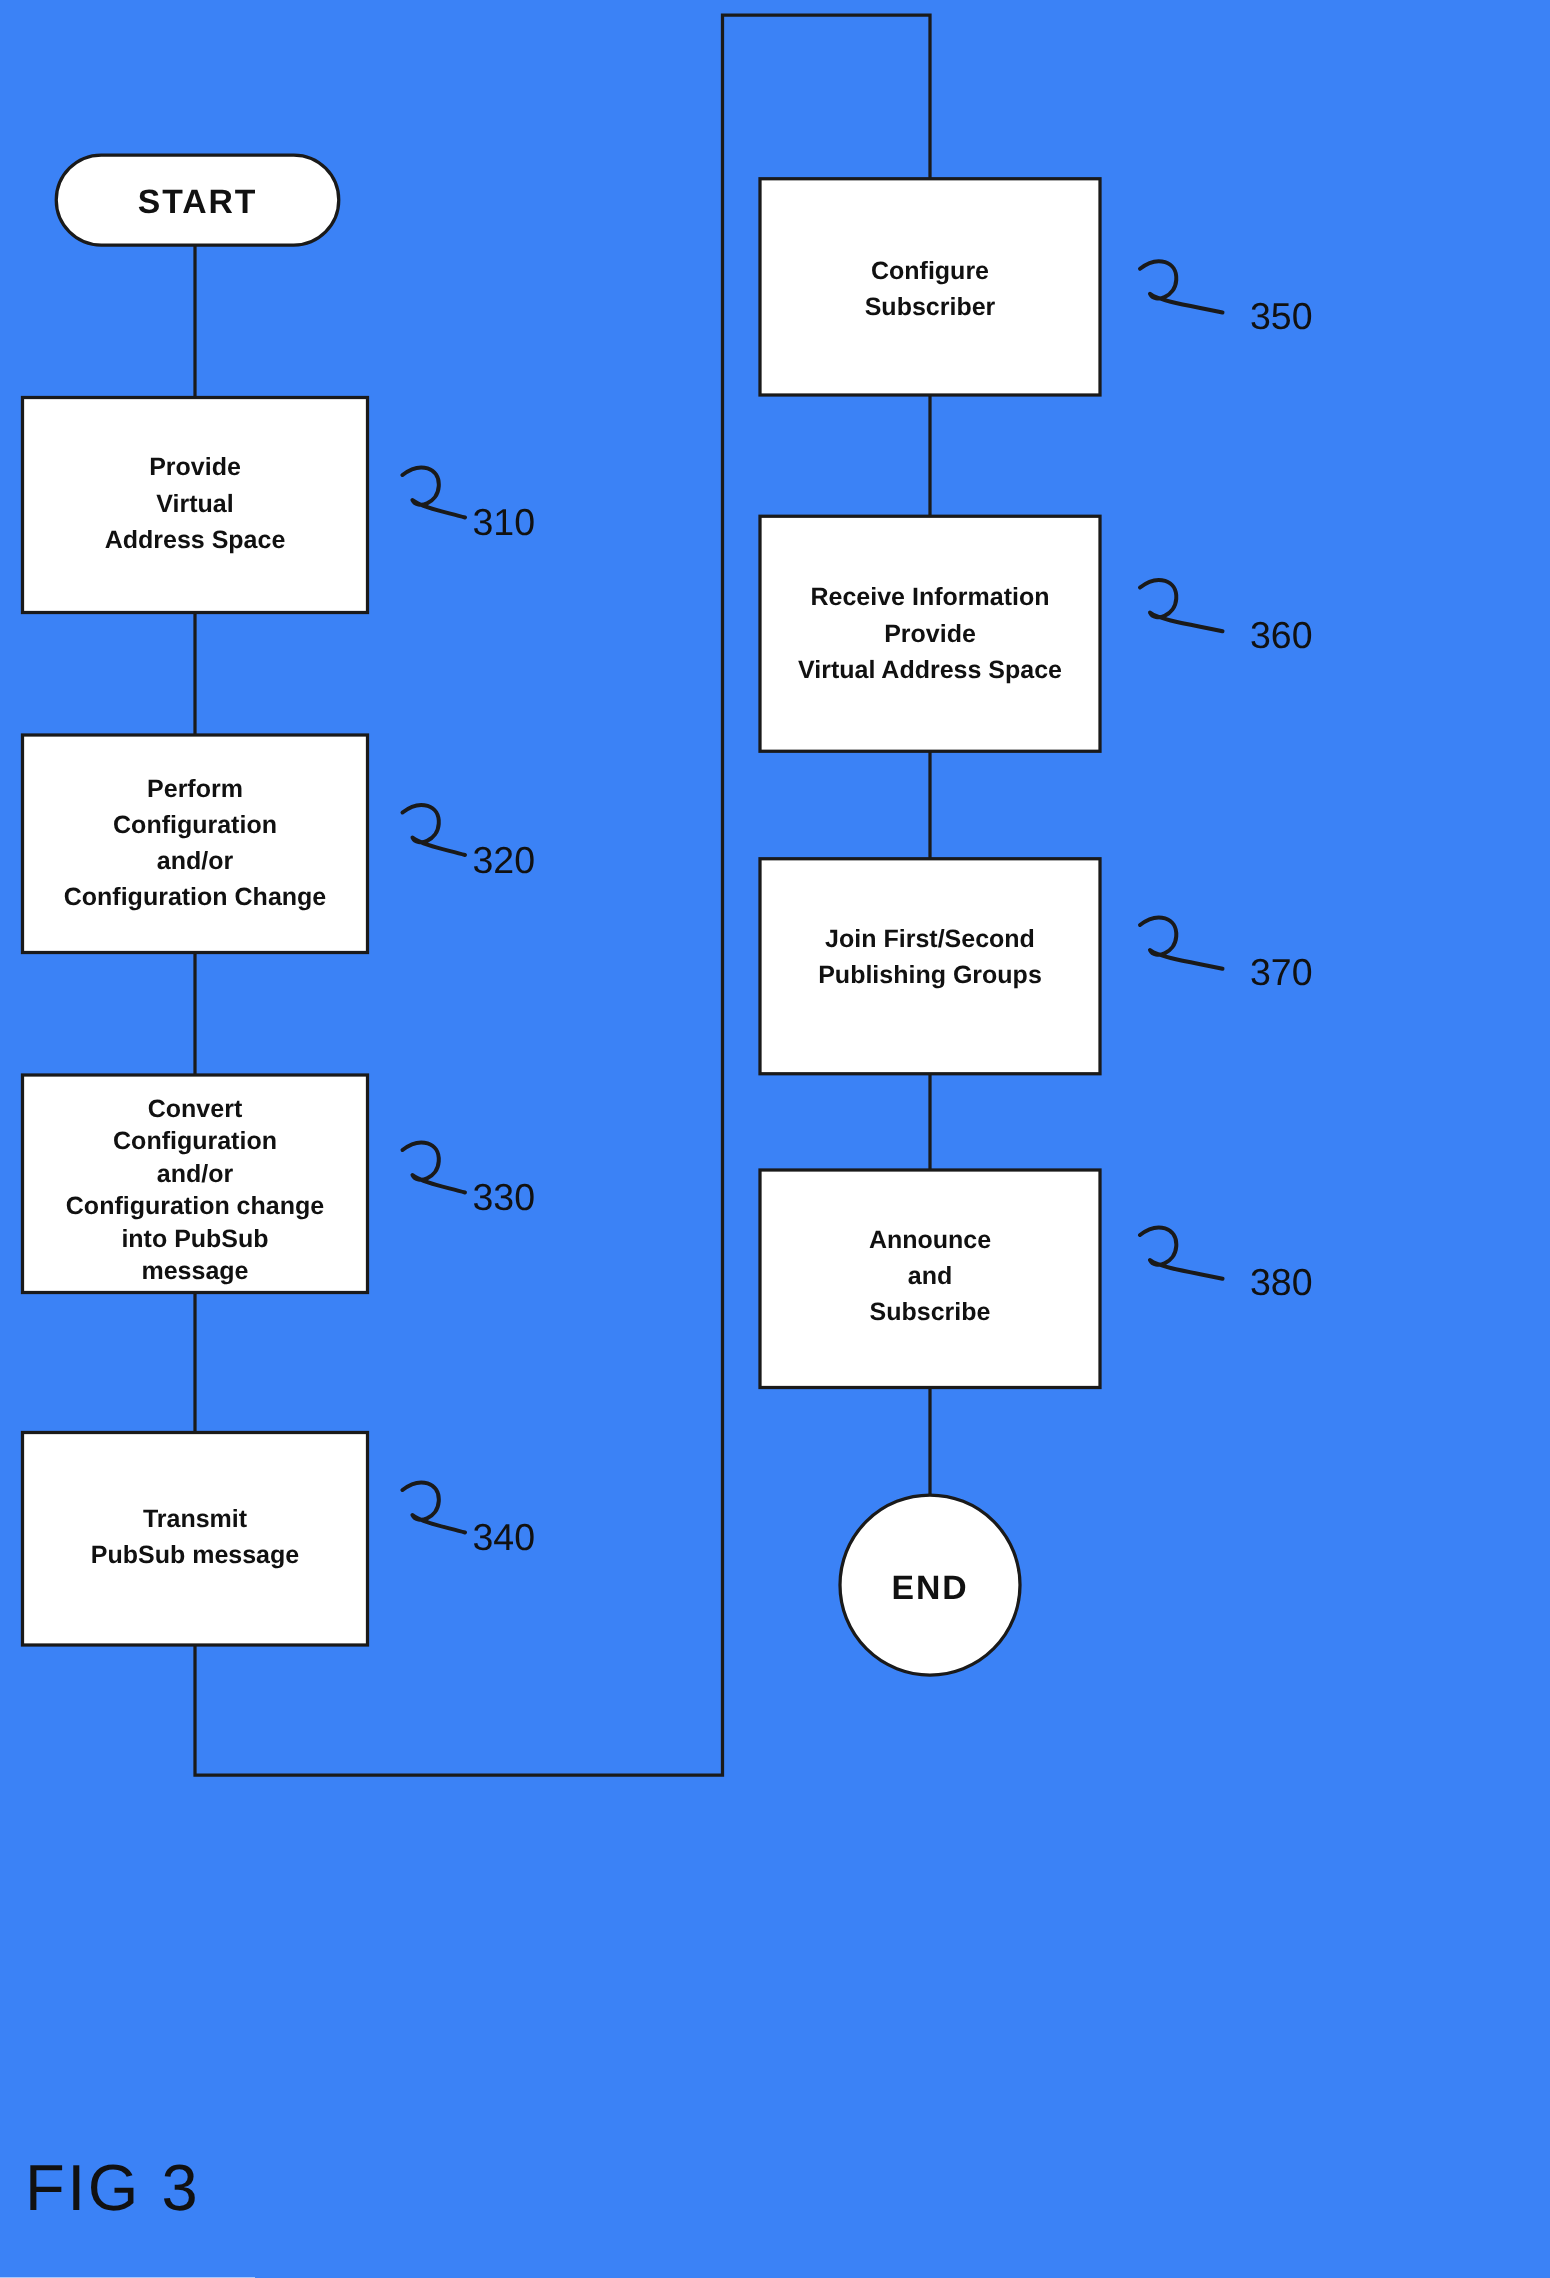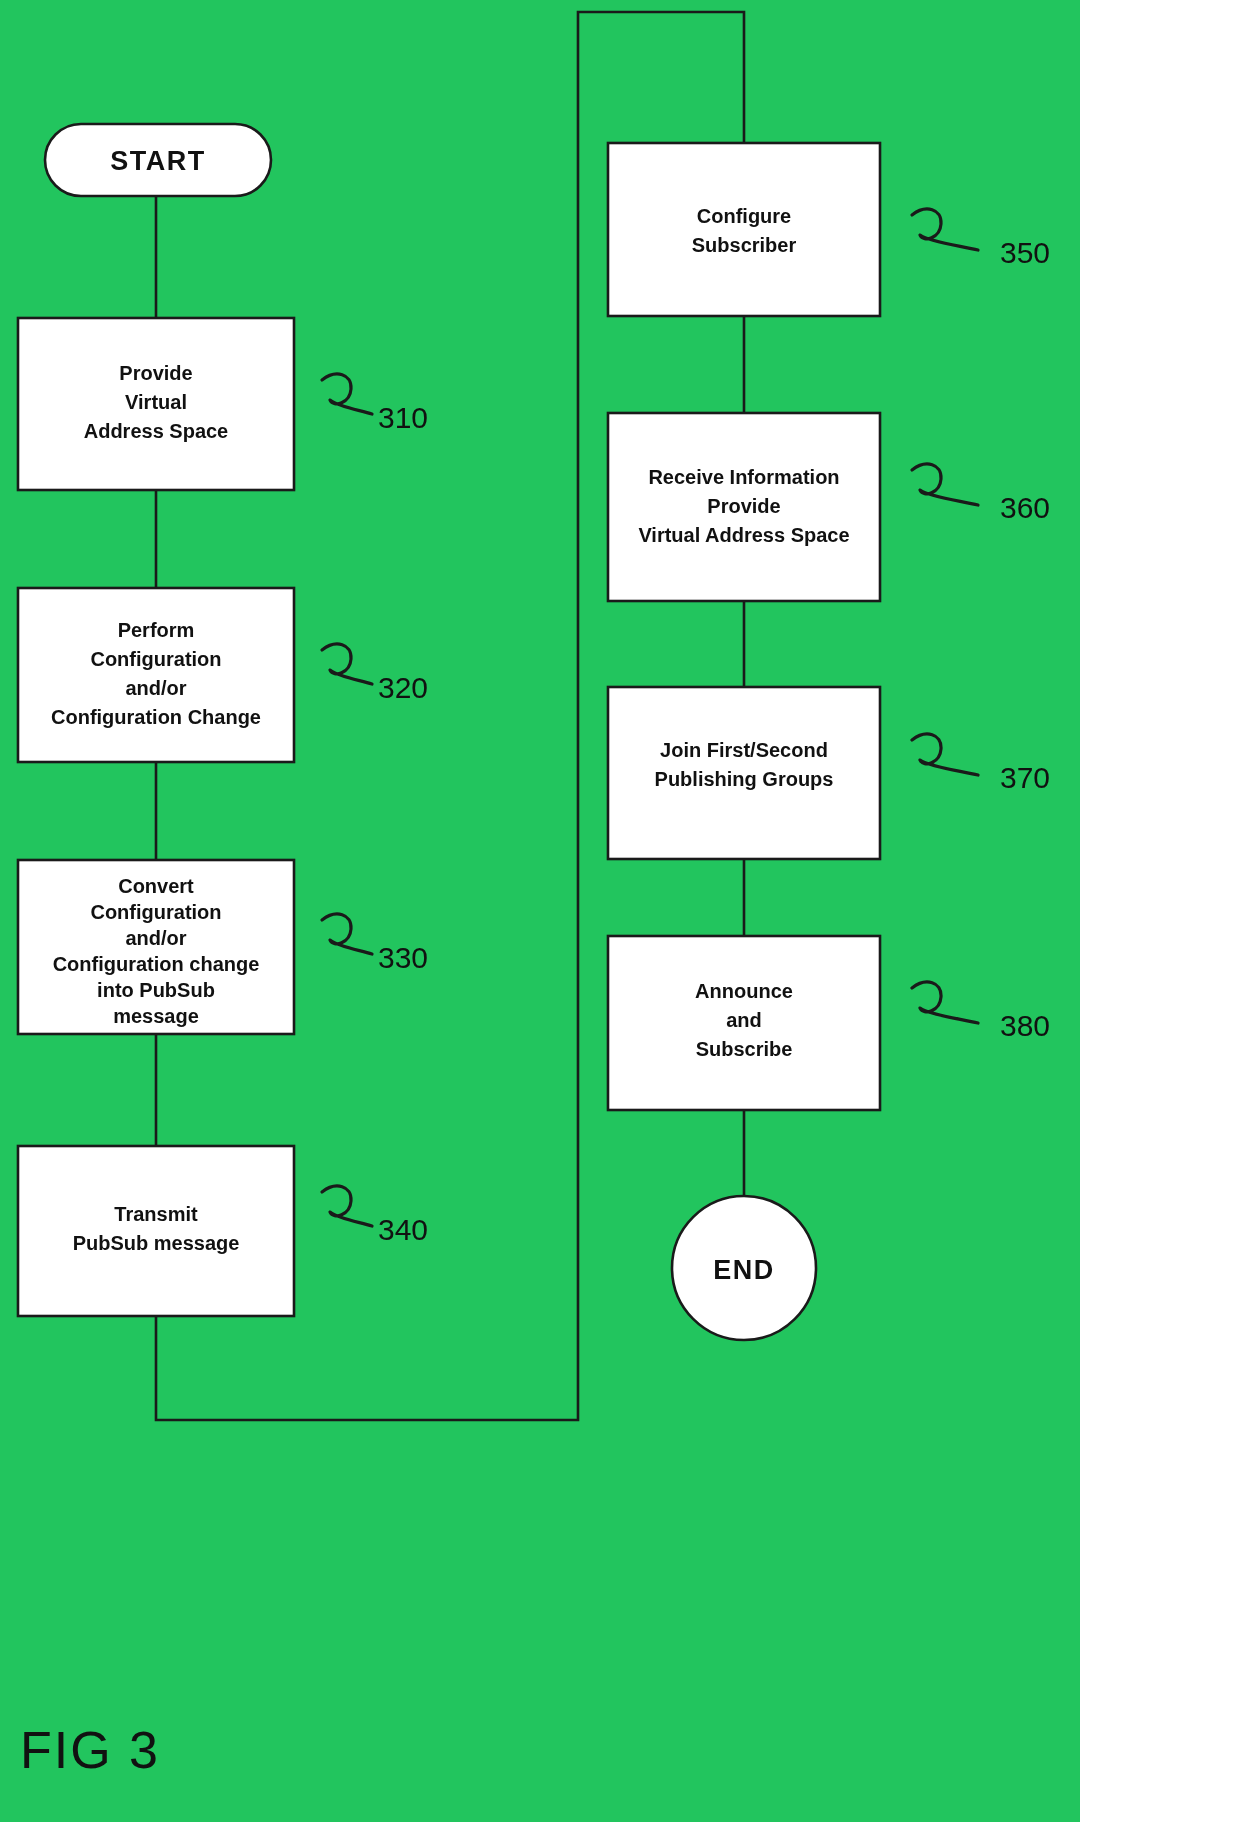--- a/index.html
+++ b/index.html
@@ -7,23 +7,23 @@
     margin: 0;
     padding: 0;
     background: #ffffff;
   }
   body {
     font-family: "Liberation Sans", sans-serif;
     color: #000000;
   }
   #page {
     position: relative;
-    width: 1080px;
+    width: 1240px;
     height: 1822px;
-    background: #22c55e;
+    background: #3b82f6;
     overflow: hidden;
   }
   #figure-svg {
     position: absolute;
     left: 0;
     top: 0;
     width: 1240px;
     height: 1822px;
   }
   .node-text {

